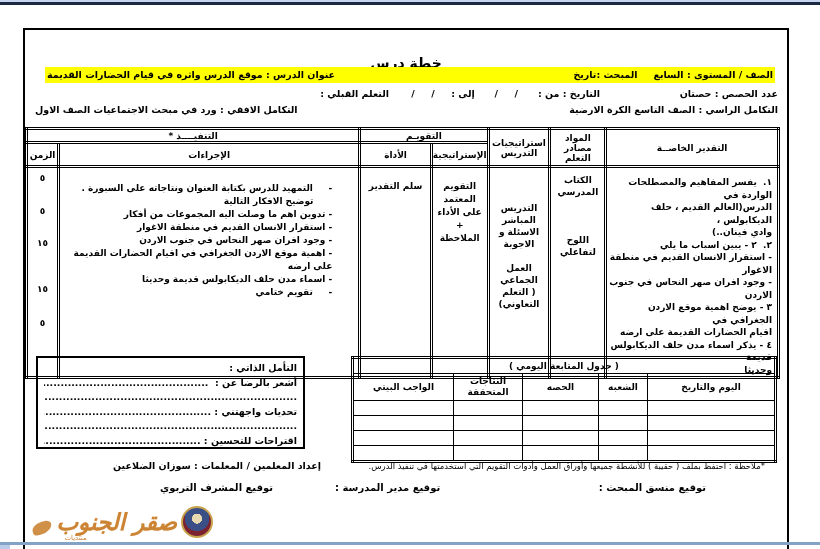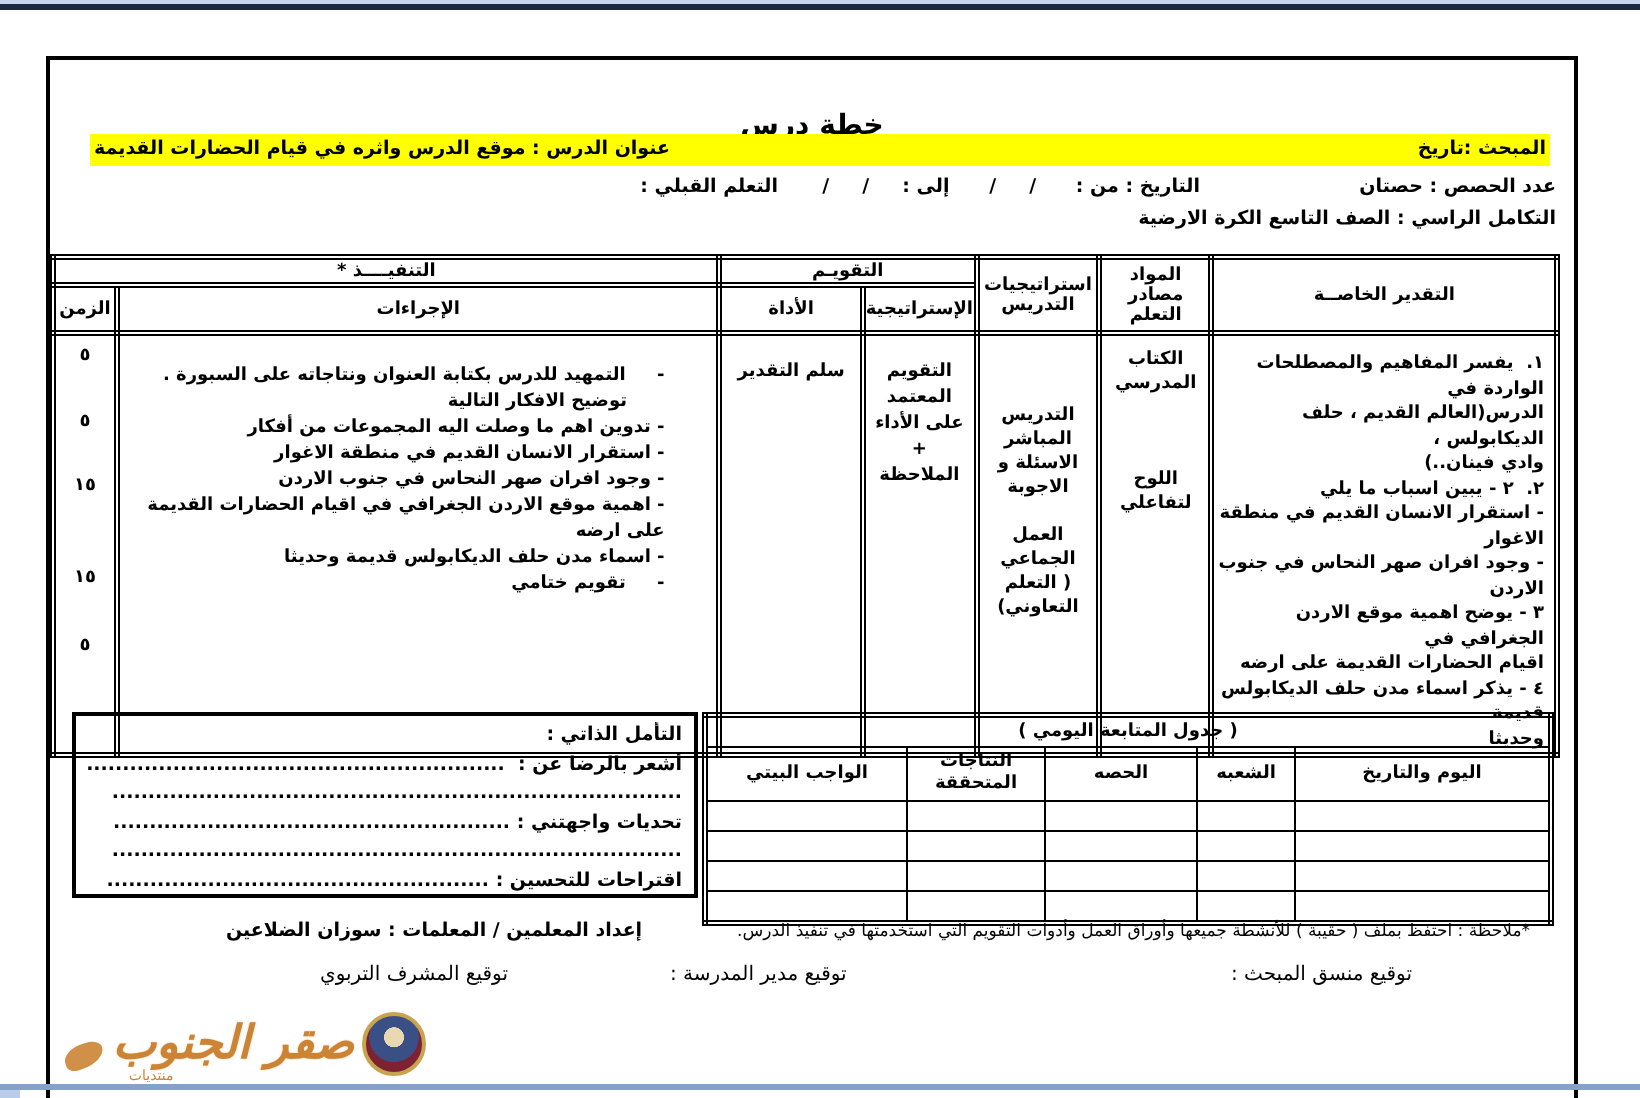--- a/index.html
+++ b/index.html
@@ -48,28 +48,28 @@
   table.followup{
     position:absolute;top:326px;right:10px;border-collapse:collapse;table-layout:fixed;direction:rtl;
     border:3px double #000;
   }
   table.followup td,table.followup th{border:1px solid #000;font-size:9px;font-weight:bold;text-align:center;vertical-align:middle;padding:0;}
   table.followup .ft-title{border:1px solid #000;height:14px;}
   table.followup .ft-head{height:27px;line-height:11px;}
   table.followup .ft-row td{height:14px;}
 
   .reflection{
-    position:absolute;top:326px;left:11px;width:313px;height:93px;border:2px solid #000;
+    position:absolute;top:326px;left:11px;width:269px;height:93px;border:2px solid #000;
     box-sizing:border-box;padding:3px 6px 0 6px;font-size:9.5px;font-weight:bold;text-align:right;
   }
   .reflection div{white-space:nowrap;overflow:hidden;line-height:14.5px;}
 
   .note-line{position:absolute;top:431px;right:22px;font-size:8.5px;font-weight:normal;white-space:nowrap;}
   .prepared-by{position:absolute;top:430px;left:88px;font-size:9.5px;font-weight:bold;white-space:nowrap;}
-  .sig{position:absolute;top:452px;font-size:10px;font-weight:normal;white-space:nowrap;}
+  .sig{position:absolute;top:452px;font-size:10px;font-weight:bold;white-space:nowrap;}
   .sig-coordinator{right:81px;}
   .sig-principal{left:310px;}
   .sig-supervisor{left:135px;}
 
   .logo{
     position:absolute;top:466px;left:2px;width:186px;height:52px;direction:ltr;
     display:flex;align-items:center;justify-content:flex-end;gap:4px;
   }
   .logo-flourish{
     width:20px;height:12px;background:#cc8434;border-radius:60% 40% 70% 30%;
@@ -94,29 +94,31 @@
 <div class="topbar-dark"></div>
 <div class="bottombar"></div>
 <div class="bottombar-corner"></div>
 
 <div class="doc">
 
   <div class="doc-title">خطة درس</div>
 
   <div class="yellow-band">
     <span class="yellow-group">
+      <span>الصف / المستوى : السابع</span>
       <span>المبحث :تاريخ</span>
     </span>
     <span>عنوان الدرس : موقع الدرس واثره في قيام الحضارات القديمة</span>
   </div>
 
   <div class="info-line" style="top:58px;right:9px;">عدد الحصص : حصتان</div>
   <div class="info-line" style="top:58px;right:187px;">التاريخ : من :&nbsp;&nbsp;&nbsp;&nbsp;&nbsp; /&nbsp;&nbsp;&nbsp;&nbsp; /&nbsp;&nbsp;&nbsp;&nbsp;&nbsp; إلى :&nbsp;&nbsp;&nbsp;&nbsp; /&nbsp;&nbsp;&nbsp;&nbsp; /</div>
   <div class="info-line" style="top:58px;right:398px;">التعلم القبلي :</div>
   <div class="info-line" style="top:74px;right:9px;">التكامل الراسي : الصف التاسع الكرة الارضية</div>
+  <div class="info-line" style="top:74px;left:10px;">التكامل الافقي : ورد في مبحث الاجتماعيات الصف الاول</div>
 
   <table class="main">
     <colgroup>
       <col style="width:174px">
         <col style="width:56px">
         <col style="width:62px">
       <col style="width:54px">
         <col style="width:72px">
         <col style="width:304px">
         <col style="width:32px">

